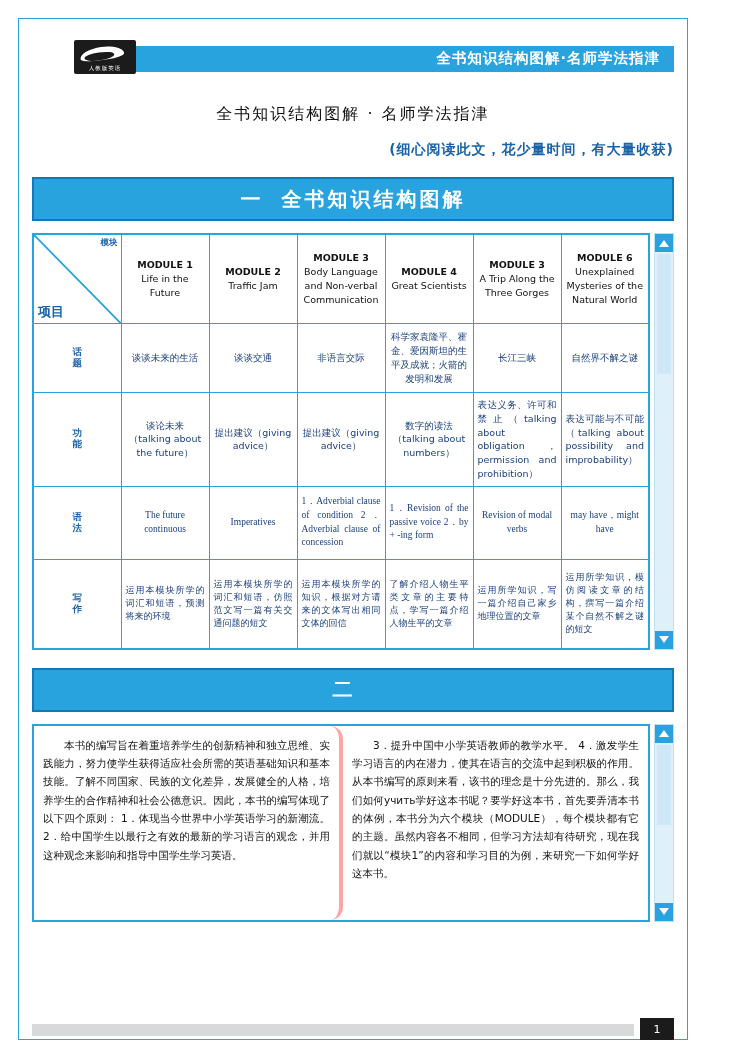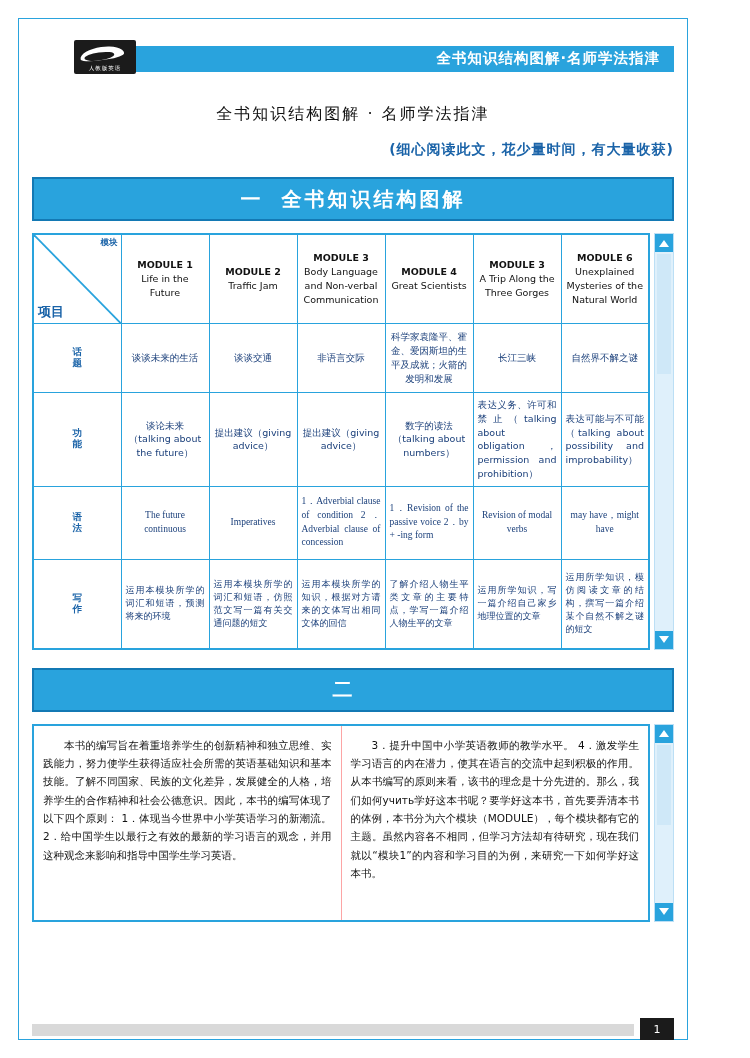--- a/index.html
+++ b/index.html
@@ -224,21 +224,21 @@
   }
   .tcol{
     flex:1;
     padding:10px 9px 8px 9px;
     font-size:10.5px;
     line-height:1.75;
     color:#111;
     text-align:justify;
     font-family:"DejaVu Sans",sans-serif;
   }
-  .tcol.left{border-right:1px solid #fca5a5;}
+  .tcol.left{border-right:4px solid #fca5a5;border-radius:13px;}
   .tcol p{margin:0;text-indent:2em;}
 
   
   .footer{
     position:absolute;
     left:32px;right:32px;bottom:18px;
     height:22px;
   }
   .footer-bar{
     position:absolute;

